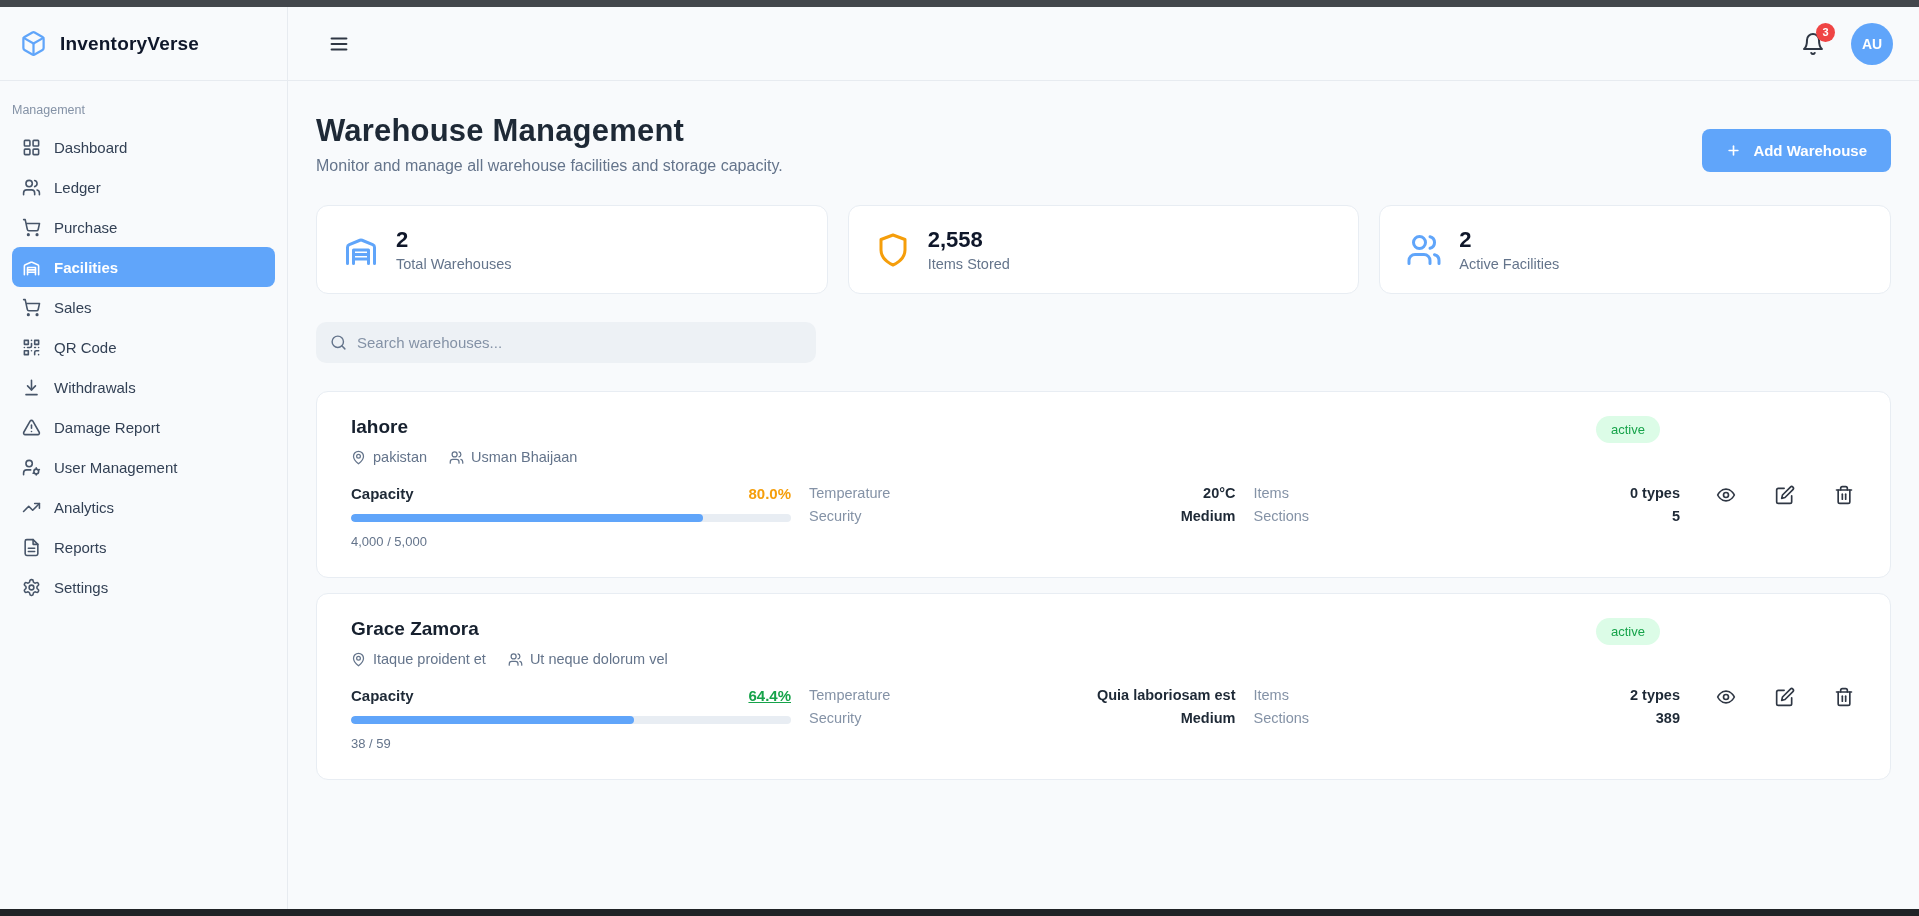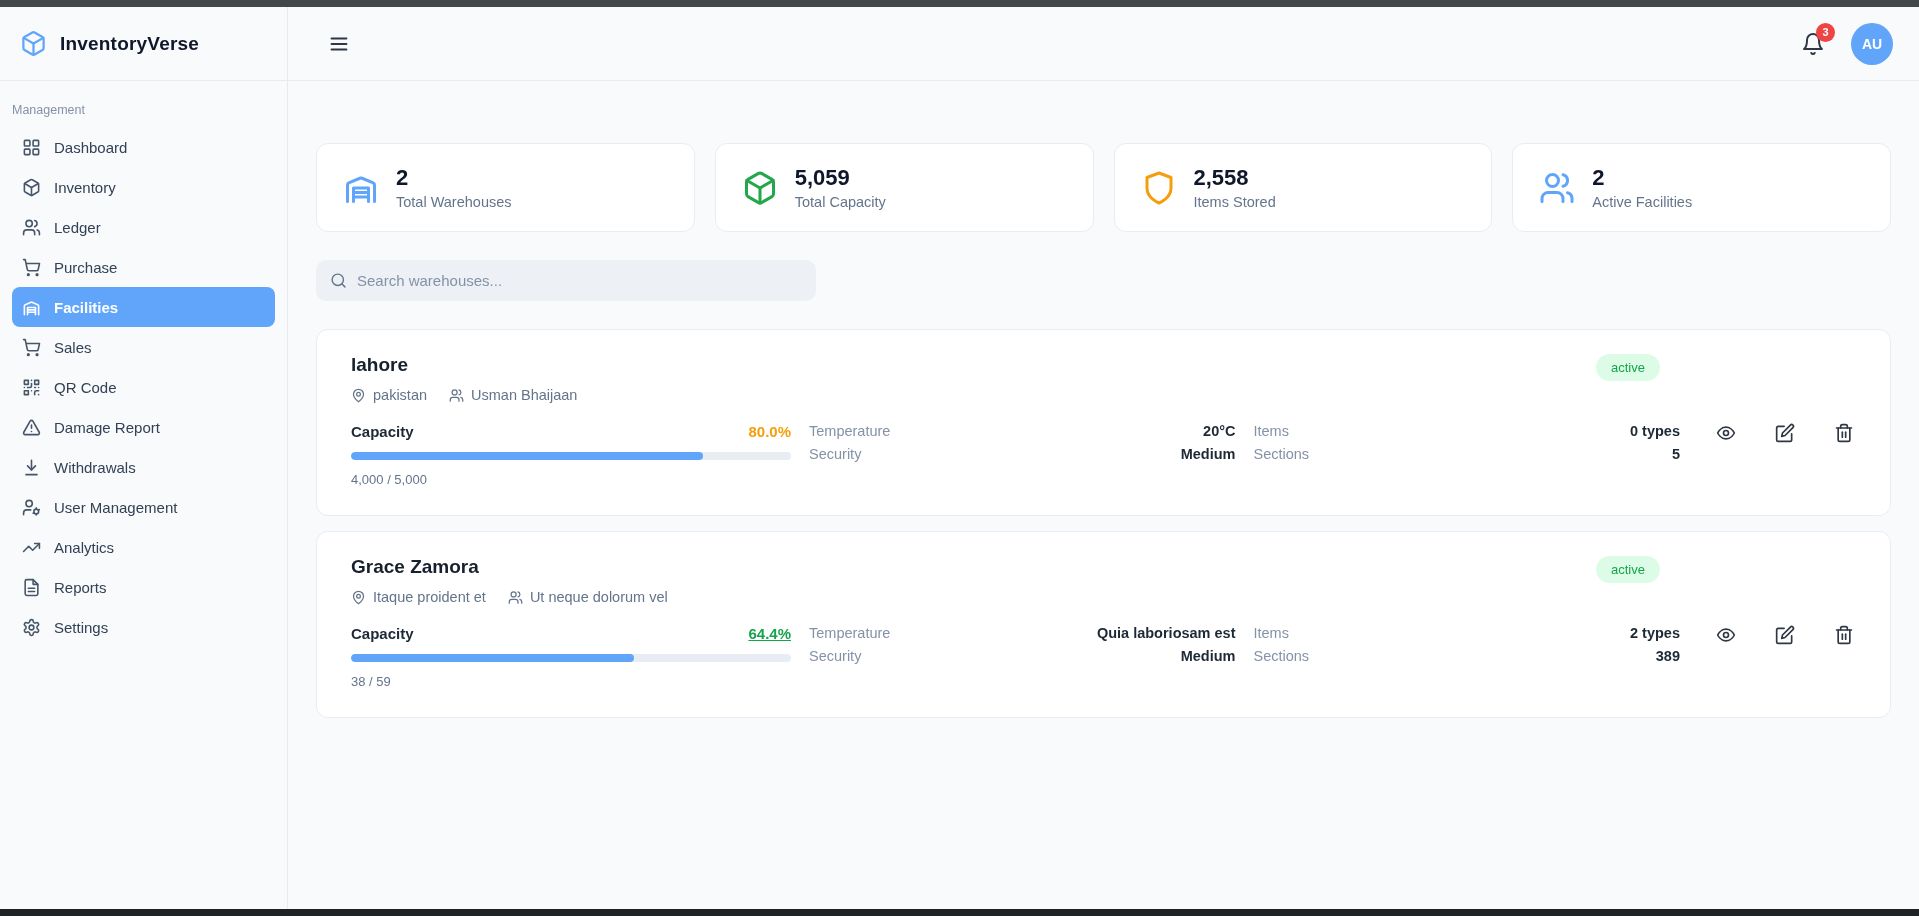--- a/index.html
+++ b/index.html
@@ -218,28 +218,20 @@
         <span class="nav-ic">
             <svg viewBox="0 0 24 24" fill="none" stroke="currentColor" stroke-width="2" stroke-linecap="round" stroke-linejoin="round">
               <use href="#i-grid"></use>
             </svg>
           </span>
         <span>Dashboard</span>
       </div>
       <div class="nav-item">
         <span class="nav-ic">
             <svg viewBox="0 0 24 24" fill="none" stroke="currentColor" stroke-width="2" stroke-linecap="round" stroke-linejoin="round">
-              <use href="#i-package"></use>
-            </svg>
-          </span>
-        <span>Inventory</span>
-      </div>
-      <div class="nav-item">
-        <span class="nav-ic">
-            <svg viewBox="0 0 24 24" fill="none" stroke="currentColor" stroke-width="2" stroke-linecap="round" stroke-linejoin="round">
               <use href="#i-users"></use>
             </svg>
           </span>
         <span>Ledger</span>
       </div>
       <div class="nav-item">
         <span class="nav-ic">
             <svg viewBox="0 0 24 24" fill="none" stroke="currentColor" stroke-width="2" stroke-linecap="round" stroke-linejoin="round">
               <use href="#i-cart"></use>
             </svg>
@@ -266,32 +258,32 @@
         <span class="nav-ic">
             <svg viewBox="0 0 24 24" fill="none" stroke="currentColor" stroke-width="2" stroke-linecap="round" stroke-linejoin="round">
               <use href="#i-qr"></use>
             </svg>
           </span>
         <span>QR Code</span>
       </div>
       <div class="nav-item">
         <span class="nav-ic">
             <svg viewBox="0 0 24 24" fill="none" stroke="currentColor" stroke-width="2" stroke-linecap="round" stroke-linejoin="round">
+              <use href="#i-download"></use>
+            </svg>
+          </span>
+        <span>Withdrawals</span>
+      </div>
+      <div class="nav-item">
+        <span class="nav-ic">
+            <svg viewBox="0 0 24 24" fill="none" stroke="currentColor" stroke-width="2" stroke-linecap="round" stroke-linejoin="round">
               <use href="#i-alert"></use>
             </svg>
           </span>
         <span>Damage Report</span>
-      </div>
-      <div class="nav-item">
-        <span class="nav-ic">
-            <svg viewBox="0 0 24 24" fill="none" stroke="currentColor" stroke-width="2" stroke-linecap="round" stroke-linejoin="round">
-              <use href="#i-download"></use>
-            </svg>
-          </span>
-        <span>Withdrawals</span>
       </div>
       <div class="nav-item">
         <span class="nav-ic">
             <svg viewBox="0 0 24 24" fill="none" stroke="currentColor" stroke-width="2" stroke-linecap="round" stroke-linejoin="round">
               <use href="#i-usergear"></use>
             </svg>
           </span>
         <span>User Management</span>
       </div>
       <div class="nav-item">
@@ -332,38 +324,43 @@
                 <use href="#i-bell"></use>
               </svg></span>
           <span class="bell-badge">3</span>
         </span>
         <span class="avatar">AU</span>
       </div>
     </header>
 
     <div class="content">
 
+      <div class="page-head">
+        <div>
+          <div class="page-title">Warehouse Management</div>
+          <div class="page-sub">Monitor and manage all warehouse facilities and storage capacity.</div>
+        </div>
+        <button class="add-btn">
+          <span style="display:flex">
+              <svg viewBox="0 0 24 24" fill="none" stroke="currentColor" stroke-width="2.6" stroke-linecap="round" stroke-linejoin="round">
+                <use href="#i-plus"></use>
+              </svg>
+            </span>
+          <span>Add Warehouse</span>
+        </button>
+      </div>
 
       <div class="stats">
         <div class="stat-card">
           <span class="stat-ic" style="color:#60a5fa"><svg viewBox="0 0 24 24" fill="none" stroke="currentColor" stroke-width="2" stroke-linecap="round" stroke-linejoin="round">
                 <use href="#i-warehouse"></use>
               </svg></span>
           <div>
             <div class="stat-value">2</div>
             <div class="stat-label">Total Warehouses</div>
-          </div>
-        </div>
-        <div class="stat-card">
-          <span class="stat-ic" style="color:#22a84a"><svg viewBox="0 0 24 24" fill="none" stroke="currentColor" stroke-width="2" stroke-linecap="round" stroke-linejoin="round">
-                <use href="#i-package"></use>
-              </svg></span>
-          <div>
-            <div class="stat-value">5,059</div>
-            <div class="stat-label">Total Capacity</div>
           </div>
         </div>
         <div class="stat-card">
           <span class="stat-ic" style="color:#f59e0b"><svg viewBox="0 0 24 24" fill="none" stroke="currentColor" stroke-width="2" stroke-linecap="round" stroke-linejoin="round">
                 <use href="#i-shield"></use>
               </svg></span>
           <div>
             <div class="stat-value">2,558</div>
             <div class="stat-label">Items Stored</div>
           </div>

